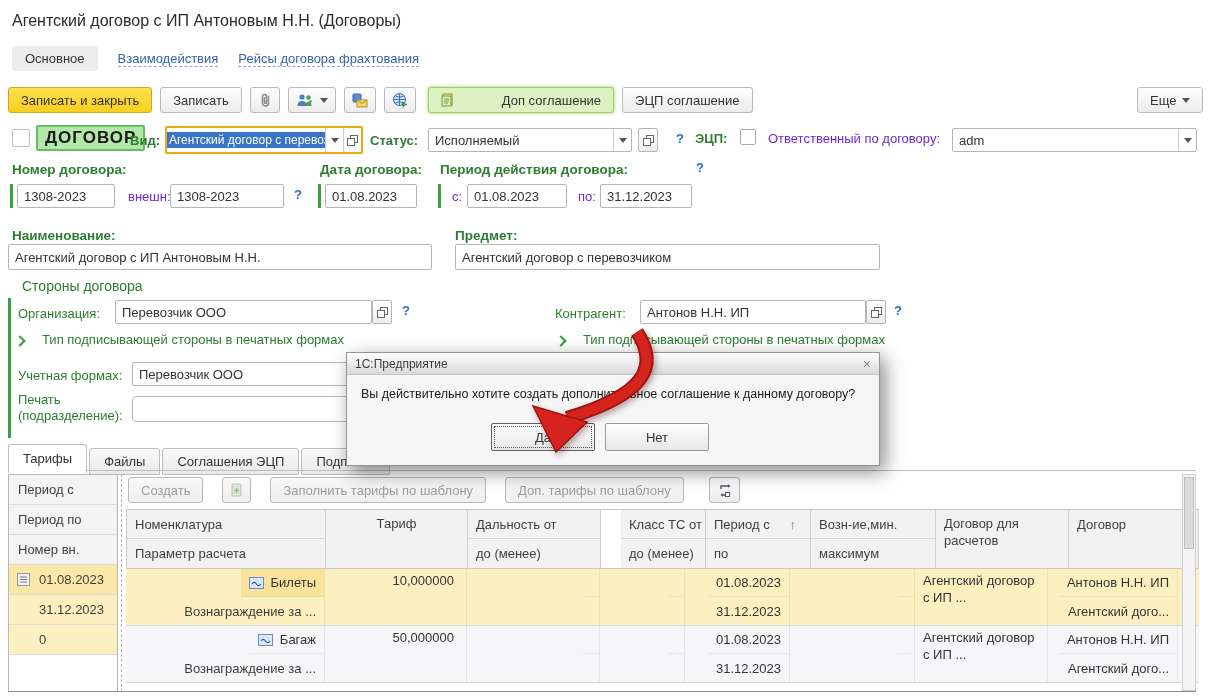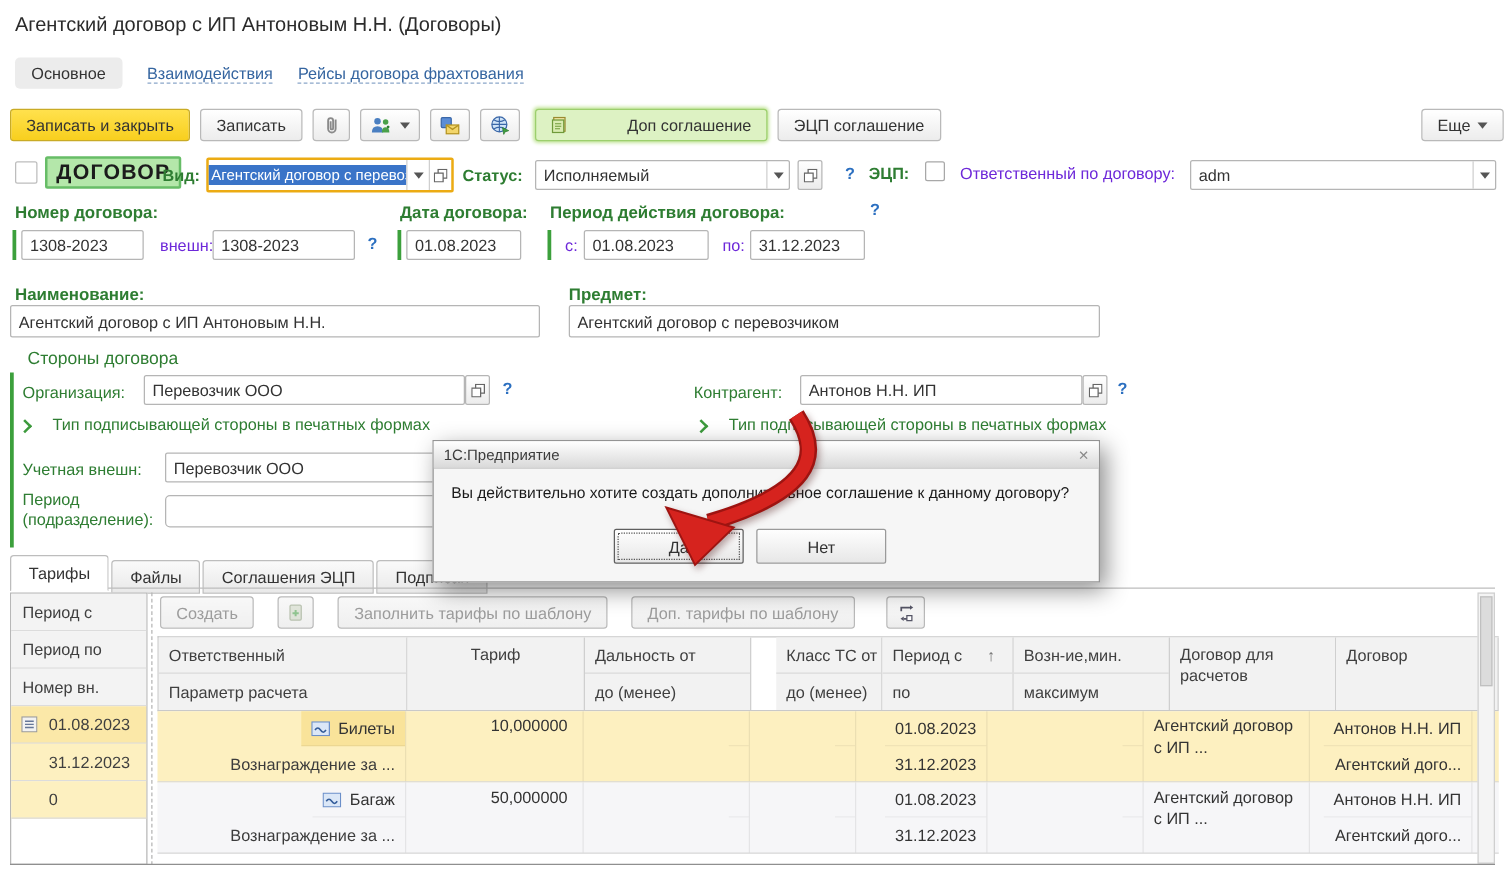--- a/index.html
+++ b/index.html
@@ -246,26 +246,26 @@
   </div>
   <span class="abs help" style="left:894px;top:303px;">?</span>
 
   <div class="abs" style="left:16px;top:332px;">
     <span class="chevg"></span><span class="glink">Тип подписывающей стороны в печатных формах</span>
   </div>
   <div class="abs" style="left:557px;top:332px;">
     <span class="chevg"></span><span class="glink">Тип подписывающей стороны в печатных формах</span>
   </div>
 
-  <span class="abs lblg" style="left:18px;top:368px;">Учетная внешн:</span>
+  <span class="abs lblg" style="left:18px;top:368px;">Учетная формах:</span>
   <div class="input" style="left:132px;top:362px;width:313px;">
       <span>Перевозчик ООО</span>
     </div>
 
-  <span class="abs lblg" style="left:18px;top:392px;">Период</span>
+  <span class="abs lblg" style="left:18px;top:392px;">Печать</span>
   <span class="abs lblg" style="left:18px;top:408px;">(подразделение):</span>
   <div class="input" style="left:132px;top:396px;width:313px;height:26px;border-radius:4px;"></div>
 
   <div class="abs" style="left:8px;top:444px;display:flex;align-items:flex-end;">
     <div class="tab active">Тарифы</div>
     <div class="tab">Файлы</div>
     <div class="tab">Соглашения ЭЦП</div>
     <div class="tab">Подписан</div>
   </div>
   <div class="abs" style="left:8px;top:470px;width:1188px;border-top:1px solid #bdbdbd;"></div>
@@ -314,21 +314,21 @@
             <rect x="8.5" y="9.5" width="4" height="4" fill="#fff" stroke="#556"></rect>
           </svg>
       </span>
     </div>
   </div>
 
   <div class="abs" style="left:126px;top:509px;" id="grid">
     <div id="grid-header" style="display:flex;border:1px solid #c9c9c9;border-right:none;box-sizing:border-box;">
         <div class="gh-col" style="width: 199px;">
           <div class="gh-line b">
-            <span>Ответственный</span>
+            <span>Номенклатура</span>
           </div>
           <div class="gh-line">
             <span>Параметр расчета</span>
           </div>
         </div>
         <div class="gh-col" style="width: 142px;">
           <div class="gh-line" style="height: 29px; white-space: normal; line-height: 1.3; align-items: center; padding-top: 0px; justify-content: center;">
             <span>Тариф</span>
           </div>
         </div>

